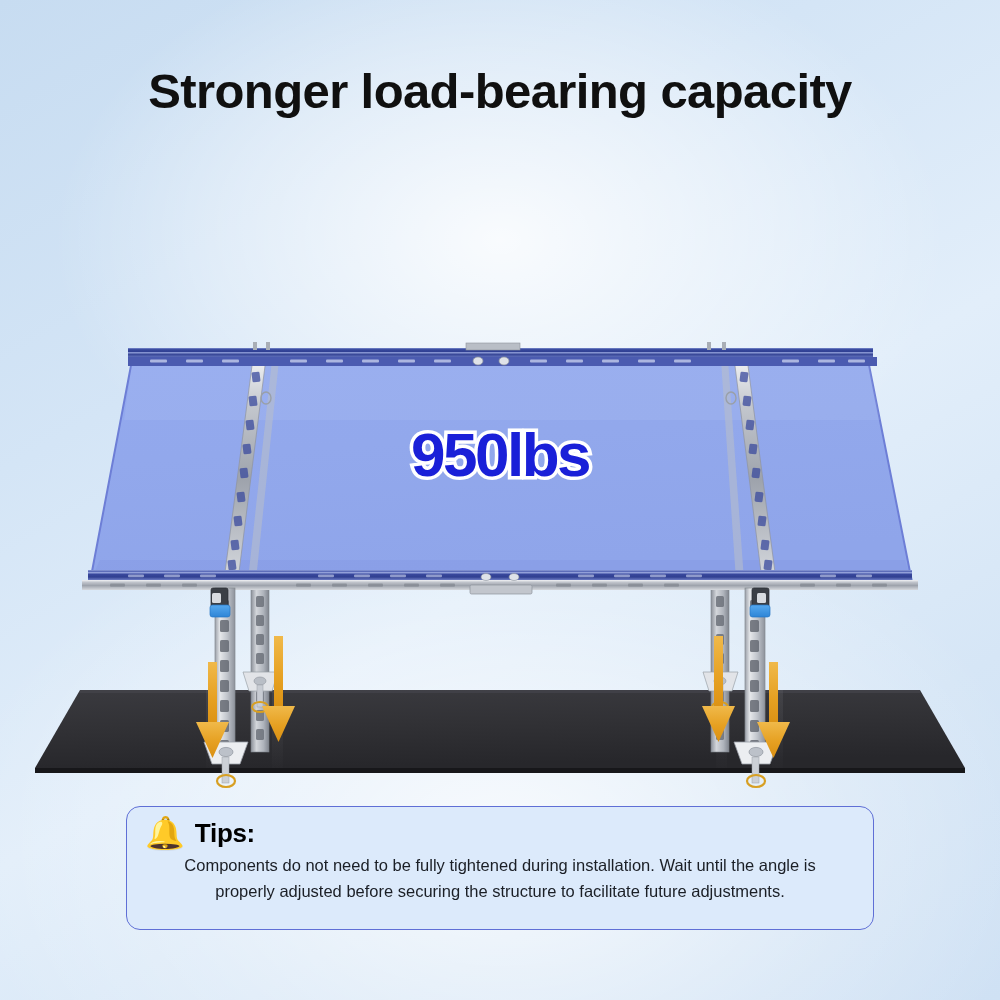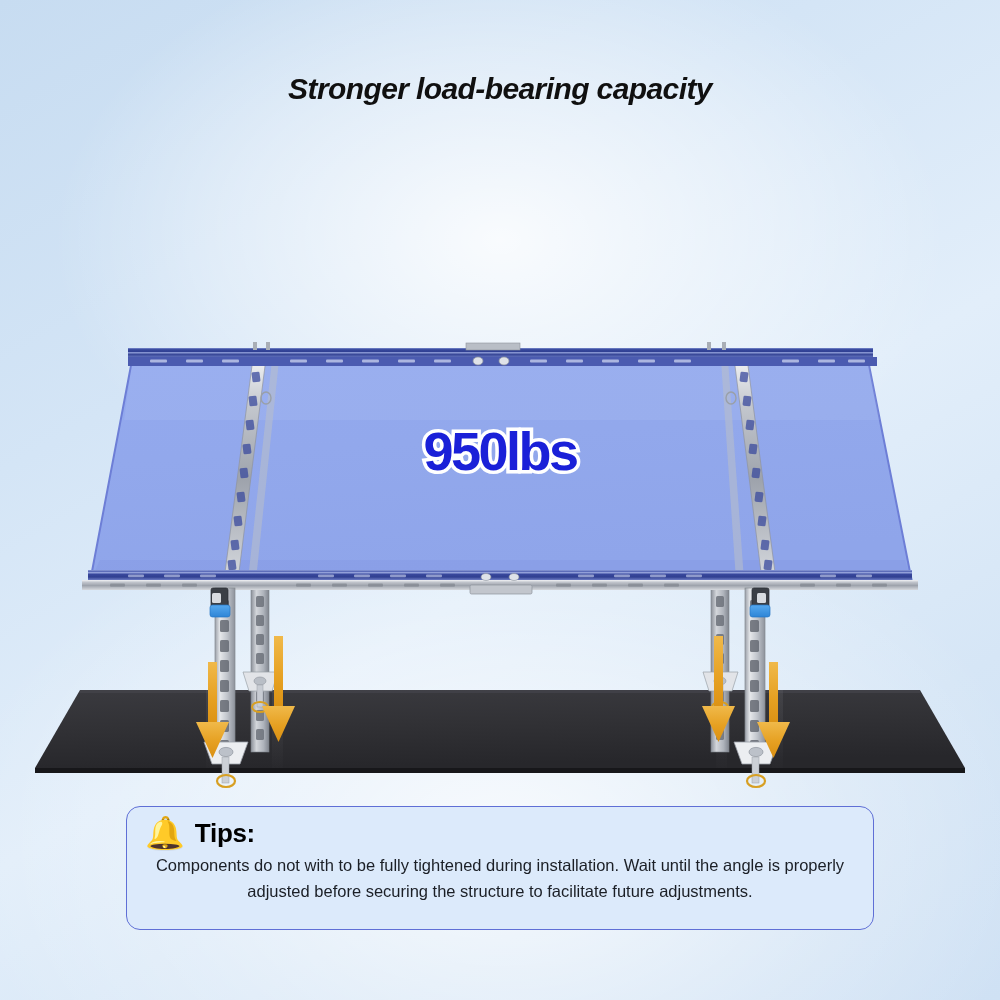--- a/index.html
+++ b/index.html
@@ -27,27 +27,26 @@
 
   
   .header {
     position: absolute;
     top: 0; left: 0;
     width: 1000px;
     text-align: center;
     padding-top: 56px;
   }
   .title {
-    font-size: 30px;
+    font-size: 49px;
     font-weight: bold;
     letter-spacing: -0.6px;
     color: #101010;
     line-height: 1.12;
-    margin: 16px;
-    font-style: italic;
+    margin: 8px;
   }
   .subtitle {
     margin: 23px 0 0 0;
     font-size: 19px;
     color: #21262e;
     letter-spacing: 0.05px;
   }
   .subtitle b { font-weight: bold; }
 
   
@@ -60,21 +59,21 @@
   }
   .scene svg { display: block; }
 
   
   .load-label {
     position: absolute;
     left: 0;
     top: 424px;
     width: 1000px;
     text-align: center;
-    font-size: 54px;
+    font-size: 62px;
     font-weight: bold;
     letter-spacing: -2.5px;
     color: #1a20d8;
     -webkit-text-stroke: 7px #ffffff;
     paint-order: stroke fill;
     line-height: 1;
   }
   .load-label-inner {
     display: inline-block;
   }
@@ -442,16 +441,16 @@
 
   <div class="load-label">
     <span class="load-label-inner">950lbs</span>
   </div>
 
   <div class="tips">
     <div class="tips-head">
       <span class="bell-icon">🔔</span>
       <span class="tips-title">Tips:</span>
     </div>
-    <div class="tips-body">Components do not with to be fully tightened during installation. Wait until the angle is properly adjusted before securing the structure to facilitate future adjustments.</div>
+    <div class="tips-body">Components do not need to be fully tightened during installation. Wait until the angle is properly adjusted before securing the structure to facilitate future adjustments.</div>
   </div>
 
 </div>
 
 </body></html>

